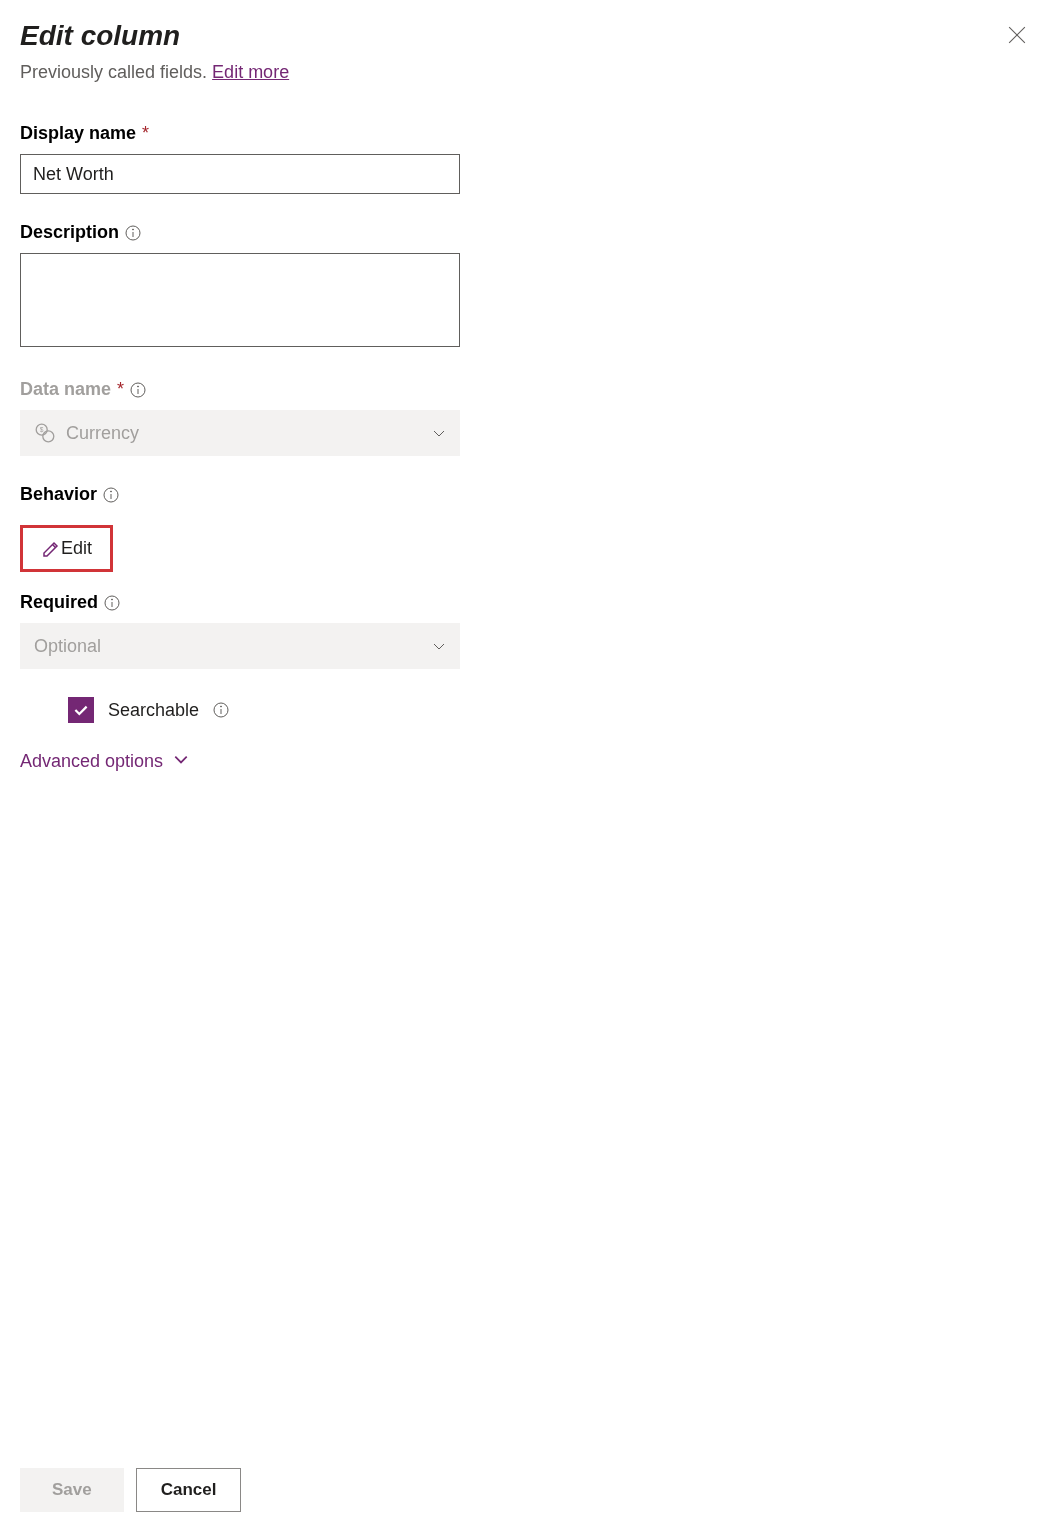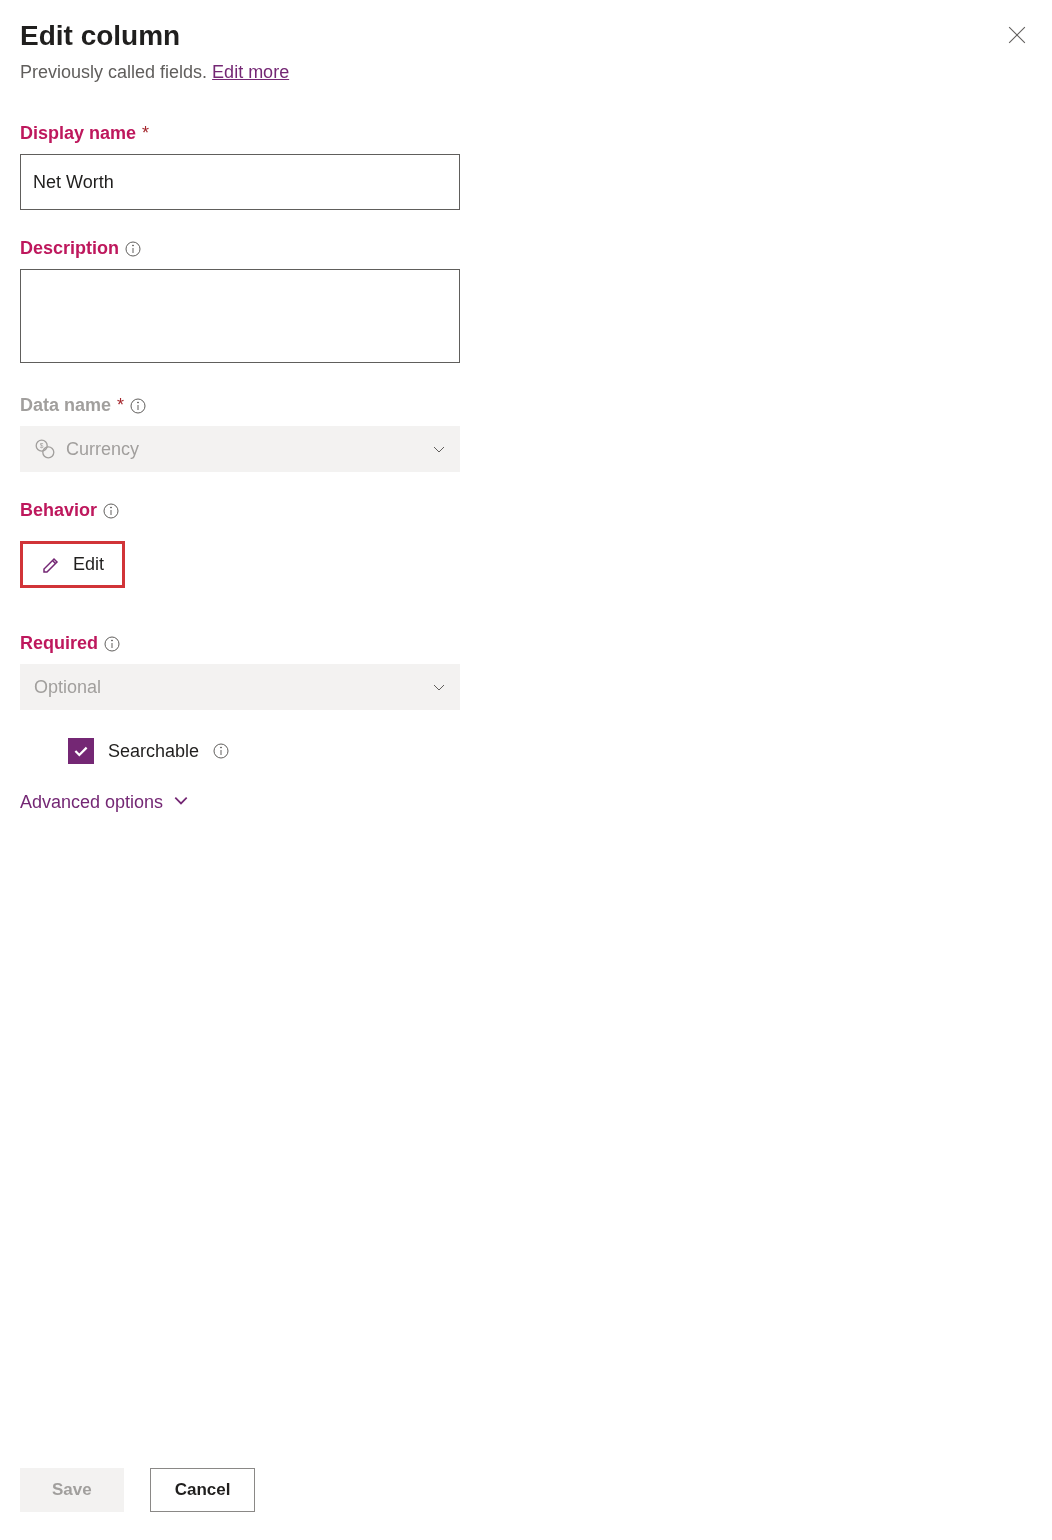--- a/index.html
+++ b/index.html
@@ -18,20 +18,21 @@
     .header {
       display: flex;
       justify-content: space-between;
       align-items: flex-start;
       margin-bottom: 8px;
     }
     .title {
       font-size: 28px;
       font-weight: 600;
       color: #201f1e;
+      font-style: italic;
     }
     .close-btn {
       cursor: pointer;
       padding: 6px;
       color: #605e5c;
     }
     .subtitle {
       font-size: 18px;
       color: #605e5c;
       margin-bottom: 40px;
@@ -46,37 +47,37 @@
     }
     .label-row {
       display: flex;
       align-items: center;
       gap: 6px;
       margin-bottom: 10px;
     }
     .field-label {
       font-size: 18px;
       font-weight: 600;
-      color: #be185d;
+      color: #000000;
     }
     .field-label.disabled {
       color: #a19f9d;
     }
     .required-mark {
       color: #a4262c;
       font-size: 18px;
     }
     .info-icon {
       display: inline-flex;
       align-items: center;
       color: #605e5c;
     }
     .text-input {
       width: 440px;
-      height: 56px;
+      height: 40px;
       border: 1px solid #605e5c;
       padding: 0 12px;
       font-size: 18px;
       color: #201f1e;
       background: #ffffff;
       font-family: inherit;
     }
     .textarea-input {
       width: 440px;
       height: 94px;
@@ -114,27 +115,26 @@
       display: inline-flex;
       color: #605e5c;
     }
     .currency-icon {
       display: inline-flex;
       color: #a19f9d;
     }
     .edit-button {
       display: flex;
       align-items: center;
-      gap: 12px;
       padding: 10px 18px;
       border: 3px solid #d13438;
       background: #ffffff;
       cursor: pointer;
       margin-top: -8px;
-      margin-bottom: 45px;
+      margin-bottom: 20px;
       width: fit-content;
     }
     .edit-button-text {
       font-size: 18px;
       color: #201f1e;
     }
     .pencil-icon {
       display: inline-flex;
       color: #742774;
     }
@@ -164,21 +164,21 @@
       gap: 10px;
       color: #742774;
       font-size: 18px;
       cursor: pointer;
     }
     .footer {
       position: absolute;
       bottom: 28px;
       left: 20px;
       display: flex;
-      gap: 26px;
+      gap: 12px;
     }
     .btn-save {
       padding: 12px 32px;
       background: #f3f2f1;
       border: none;
       font-size: 17px;
       font-weight: 600;
       color: #a19f9d;
       cursor: not-allowed;
       font-family: inherit;

